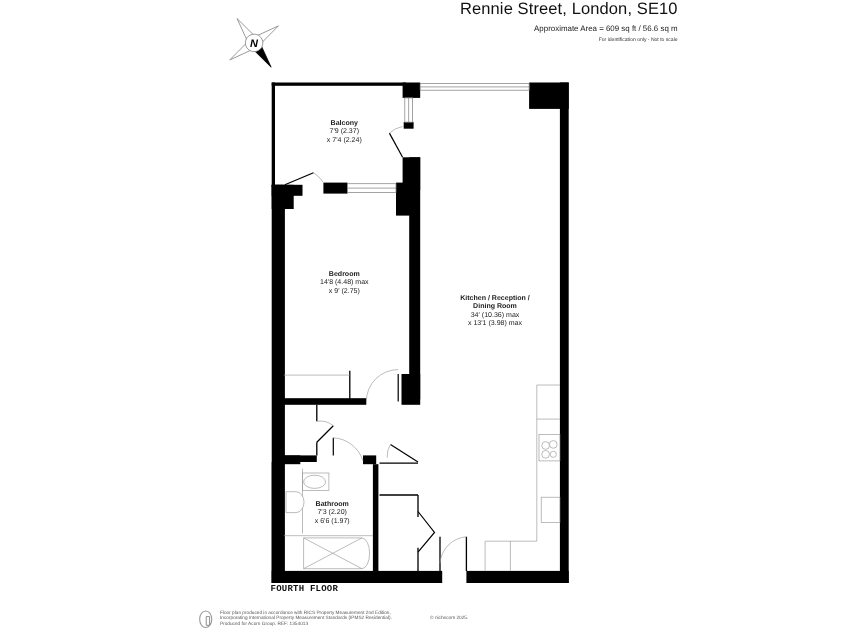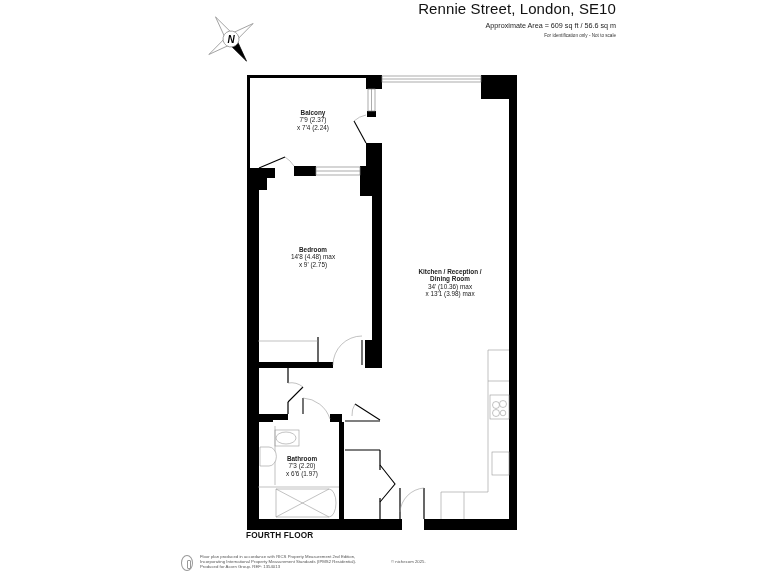--- a/index.html
+++ b/index.html
@@ -5,21 +5,21 @@
     html, body { margin: 0; padding: 0; background: #ffffff; }
     body { width: 768px; height: 576px; position: relative; overflow: hidden; font-family: "Liberation Sans", sans-serif; color: #111; }
     .title { position: absolute; right: 152px; top: 0px; font-size: 15px; font-weight: normal; letter-spacing: 0.1px; white-space: nowrap; }
     .area { position: absolute; right: 152px; top: 21px; font-size: 7.2px; color: #222; white-space: nowrap; margin-left: 12px; }
     .note { position: absolute; right: 152px; top: 33px; font-size: 4.6px; color: #333; white-space: nowrap; }
     .compass { position: absolute; left: 200px; top: 12px; width: 62px; height: 56px; }
     .plan { position: absolute; left: 0; top: 0; width: 768px; height: 576px; }
     .room-label { position: absolute; text-align: center; font-size: 6.4px; line-height: 7.4px; color: #222; white-space: nowrap; transform: translateX(-50%); }
     .room-label .nm { font-weight: bold; display: block; }
     .room-label .dm { display: block; }
-    .floor { position: absolute; left: 246px; top: 531px; font-size: 8.2px; font-weight: bold; letter-spacing: 0.2px; }
+    .floor { position: absolute; left: 246px; top: 531px; font-size: 8.2px; font-weight: bold; letter-spacing: 0.2px; font-family: Liberation Mono, monospace; }
     .footer { position: absolute; left: 200px; top: 554px; font-size: 4.3px; line-height: 5.2px; color: #555; white-space: nowrap; }
     .footer-credit { position: absolute; left: 391px; top: 559px; font-size: 4.3px; color: #555; white-space: nowrap; }
     .info-icon { position: absolute; left: 181px; top: 555px; width: 12px; height: 16px; border: 0.8px solid #999; border-radius: 50%; box-sizing: border-box; }
     .info-icon::after { content: ""; position: absolute; left: 4.5px; top: 4px; width: 2px; height: 7px; border: 0.6px solid #999; border-radius: 1px; }
   </style>
 </head>
 <body>
 
 <div class="title">Rennie Street, London, SE10</div>
 <div class="area">Approximate Area = 609 sq ft / 56.6 sq m</div>

